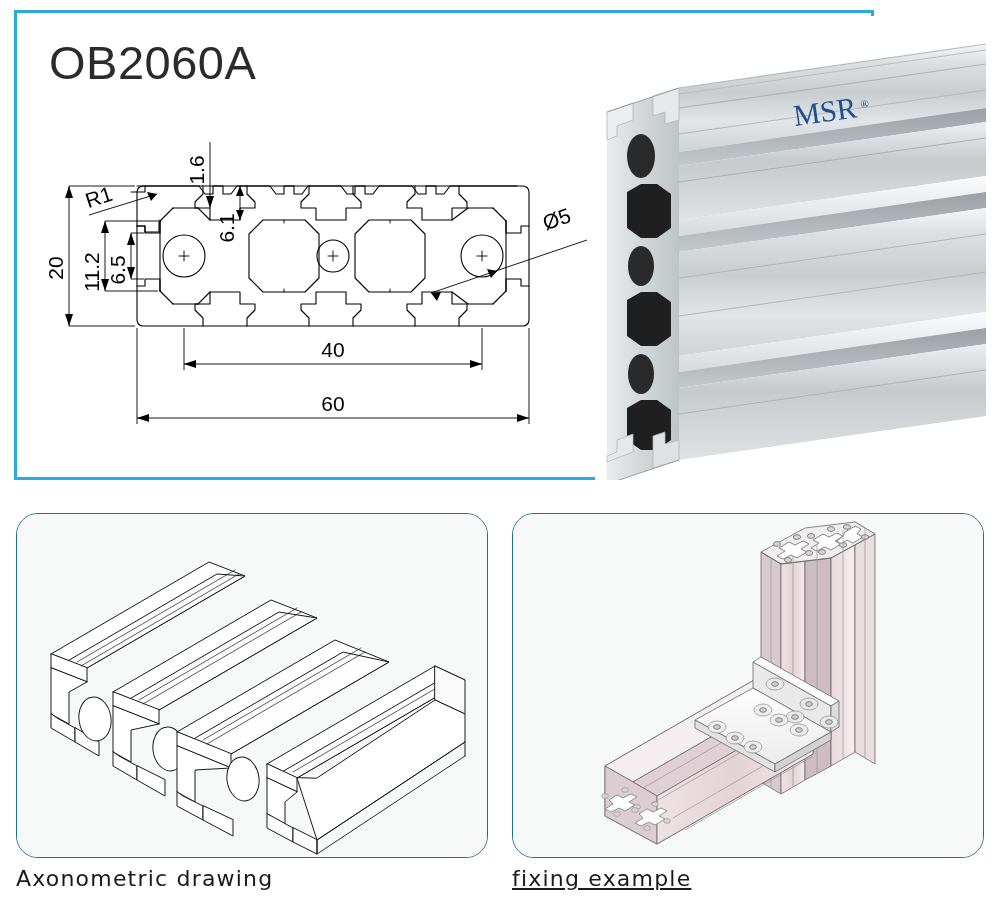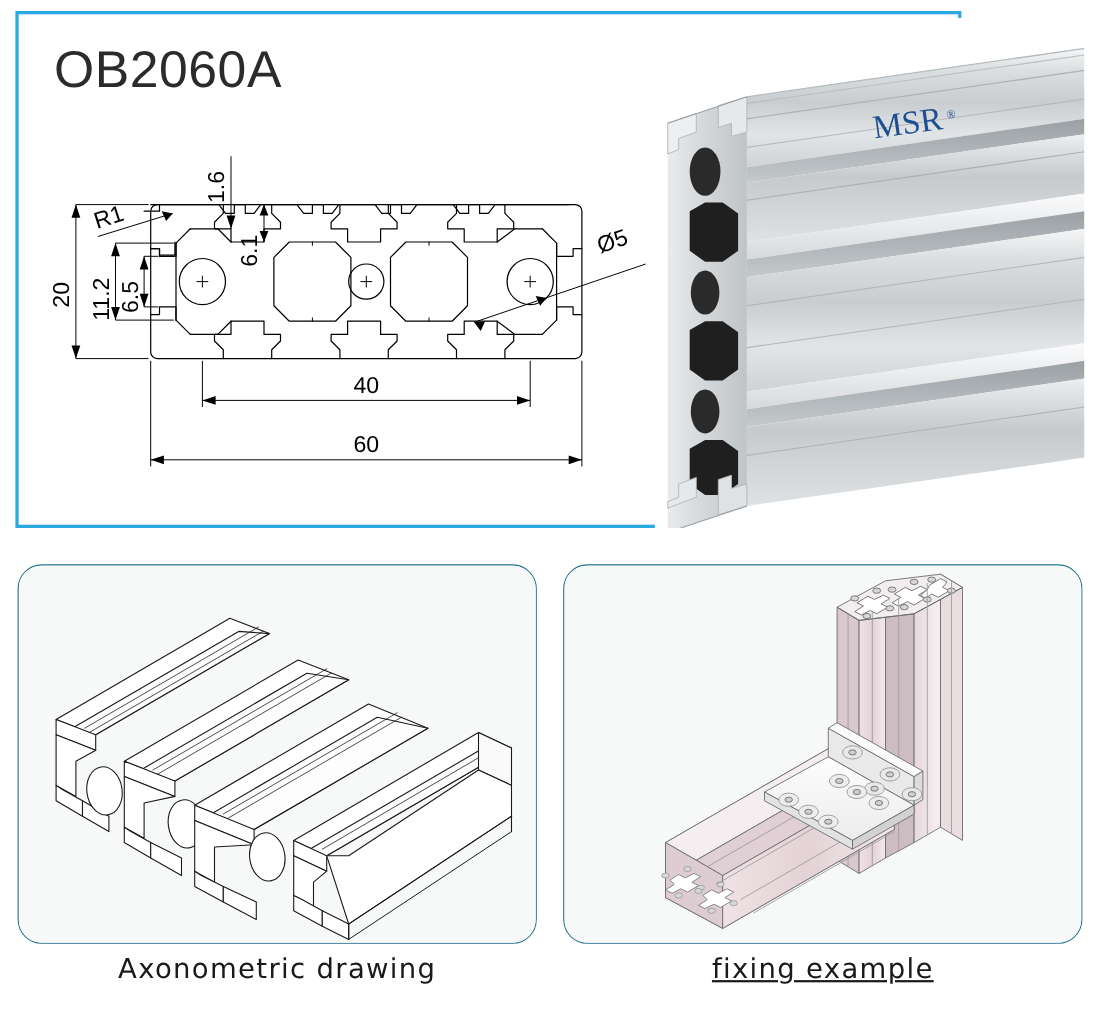--- a/index.html
+++ b/index.html
@@ -76,22 +76,22 @@
     position: absolute;
     left: 0; top: 0;
     width: 100%;
     height: 100%;
   }
 
   .panel-caption {
     position: absolute;
     top: 866px;
     width: 472px;
-    text-align: center;
-    font-size: 25px;
+    text-align: left;
+    font-size: 22px;
     color: #1a1a1a;
     letter-spacing: 1.2px;
     font-family: "DejaVu Sans", sans-serif;
     white-space: nowrap;
   }
   #caption-axonometric { left: 16px; }
   #caption-fixing      { left: 512px; text-decoration: underline; }
 
   svg { display: block; }
   .ln   { stroke: #000; stroke-width: 1.1; fill: none; }

